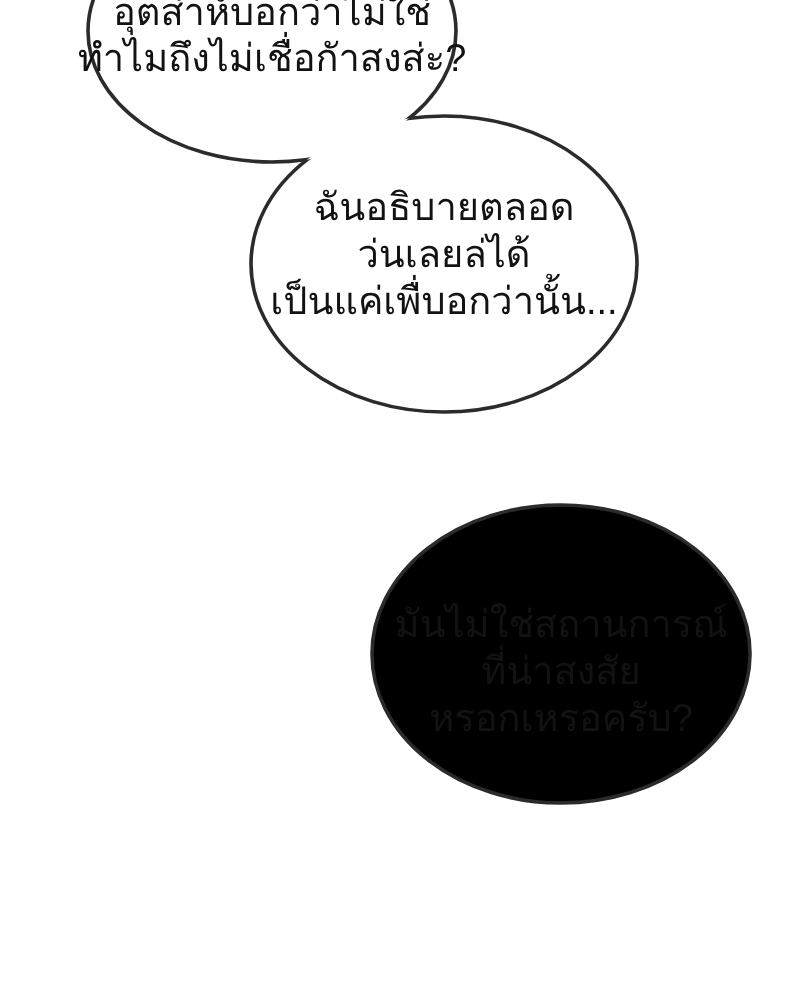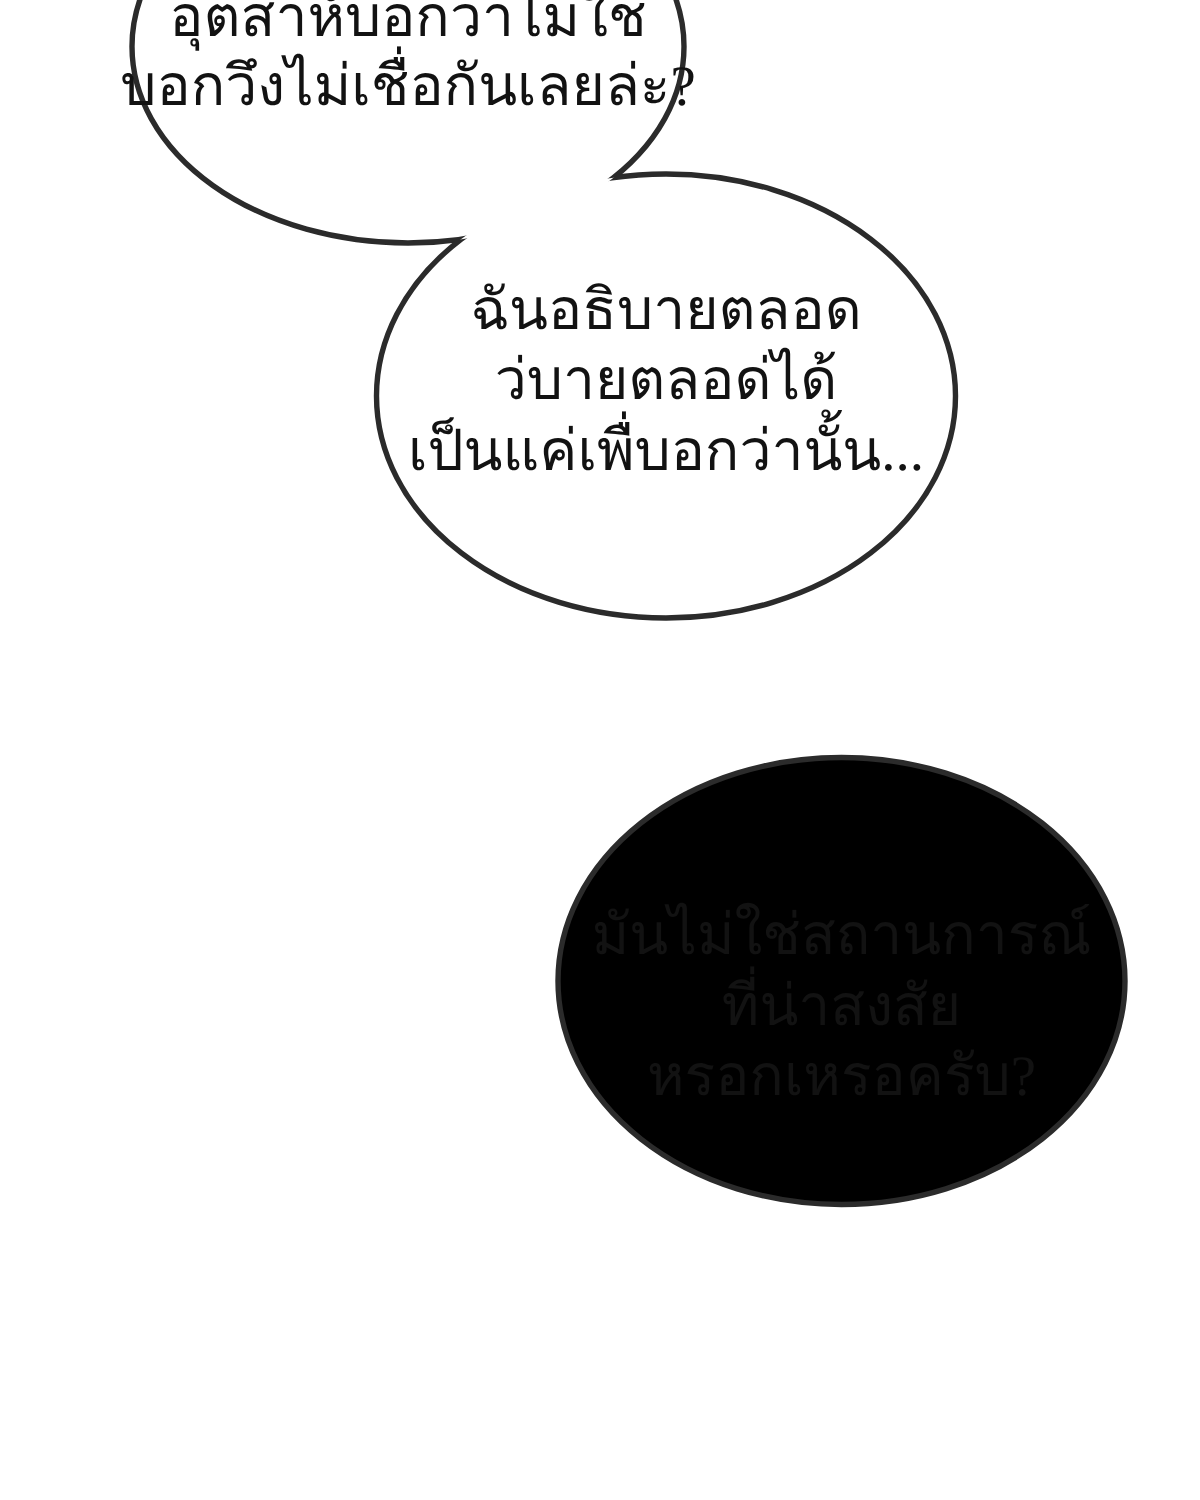--- a/index.html
+++ b/index.html
@@ -5,21 +5,21 @@
   html, body {
     margin: 0;
     padding: 0;
   }
   .page {
     position: relative;
     width: 800px;
     height: 1000px;
     background: #ffffff;
     overflow: hidden;
-    font-family: Liberation Serif, serif;
+    font-family: Liberation Sans, sans-serif;
   }
   .bubble-svg {
     position: absolute;
     left: 0;
     top: 0;
     display: block;
   }
   .bubble-text {
     position: absolute;
     text-align: center;
@@ -57,26 +57,26 @@
     <ellipse cx="444" cy="264" rx="193" ry="148" fill="#ffffff"></ellipse>
 
     <ellipse cx="272" cy="31" rx="184" ry="131" fill="none" stroke-width="3.6" mask="url(#mask-not-bubble2)" stroke="#2b2b2b"></ellipse>
     <ellipse cx="444" cy="264" rx="193" ry="148" fill="none" stroke-width="3.6" mask="url(#mask-not-bubble1)" stroke="#2b2b2b"></ellipse>
 
     <ellipse cx="561" cy="654" rx="189" ry="149" stroke-width="3.6" stroke="#2b2b2b"></ellipse>
   </svg>
 
   <div class="bubble-text text-top">
     <span class="line">อุตส่าห์บอกว่าไม่ใช่</span>
-    <span class="line">บอกวึงไม่เชื่อกันเลยล่ะ?</span>
+    <span class="line">ทำไมถึงไม่เชื่อกัาสงส่ะ?</span>
   </div>
 
   <div class="bubble-text text-middle">
     <span class="line">ฉันอธิบายตลอด</span>
-    <span class="line">ว่บายตลอด่ได้</span>
+    <span class="line">ว่นเลยล่ได้</span>
     <span class="line">เป็นแค่เพื่บอกว่านั้น...</span>
   </div>
 
   <div class="bubble-text text-bottom">
     <span class="line">มันไม่ใช่สถานการณ์</span>
     <span class="line">ที่น่าสงสัย</span>
     <span class="line">หรอกเหรอครับ?</span>
   </div>
 
 </div>

